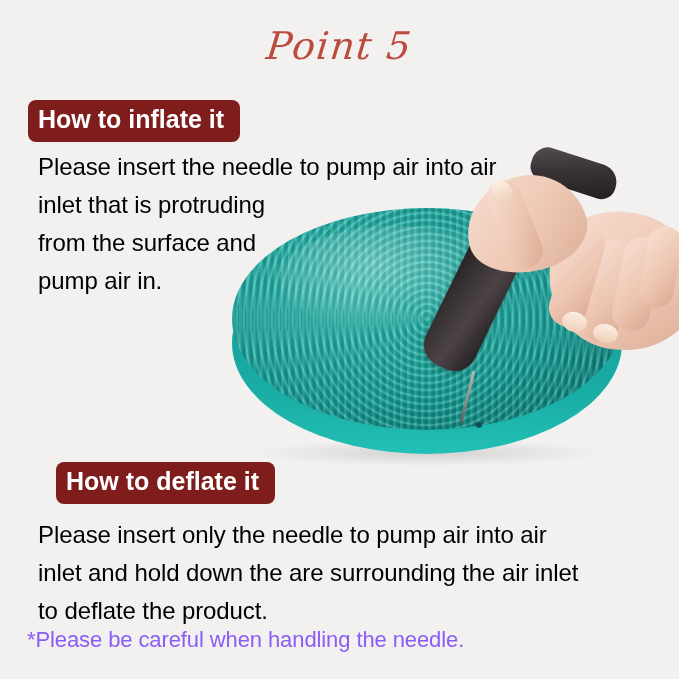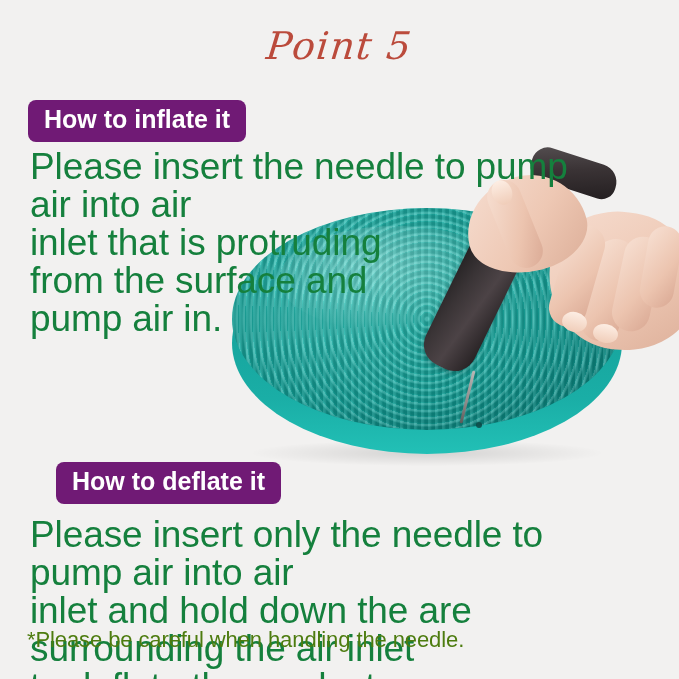--- a/index.html
+++ b/index.html
@@ -36,55 +36,55 @@
     letter-spacing: 1.5px;
     color: #bb4b3c;
     transform: skewX(-6deg);
   }
 
   
   .badge {
     position: absolute;
     left: 28px;
     display: inline-block;
-    background: #701a75;
+    background: #7f1d1d;
     color: #ffffff;
     font-size: 25px;
     font-weight: bold;
     border-radius: 8px;
-    padding: 5px 16px 7px 16px;
+    padding: 5px 16px 7px 10px;
     line-height: 1.18;
     white-space: nowrap;
   }
   #badge-inflate { top: 100px; }
   #badge-deflate { top: 462px; margin-left: 28px; }
 
   
   .body-text {
     position: absolute;
-    left: 30px;
-    color: #15803d;
-    font-size: 37px;
+    left: 38px;
+    color: #000000;
+    font-size: 24px;
     line-height: 38px;
     letter-spacing: -0.1px;
     white-space: pre-line;
   }
   #inflate-text {
     top: 148px;
     width: 545px;
   }
   #deflate-text {
     top: 516px;
     width: 560px;
   }
   .note-text {
     position: absolute;
     left: 27px;
     top: 625px;
-    color: #4d7c0f;
+    color: #8b5cf6;
     font-size: 22px;
     line-height: 30px;
     letter-spacing: -0.1px;
   }
 
   
   #photo {
     position: absolute;
     left: 210px;
     top: 180px;

